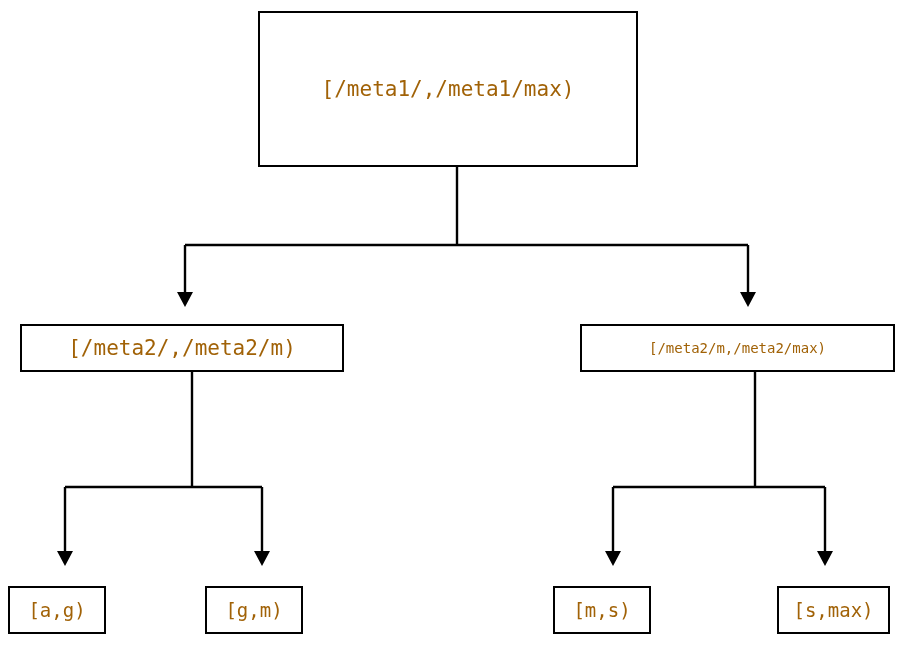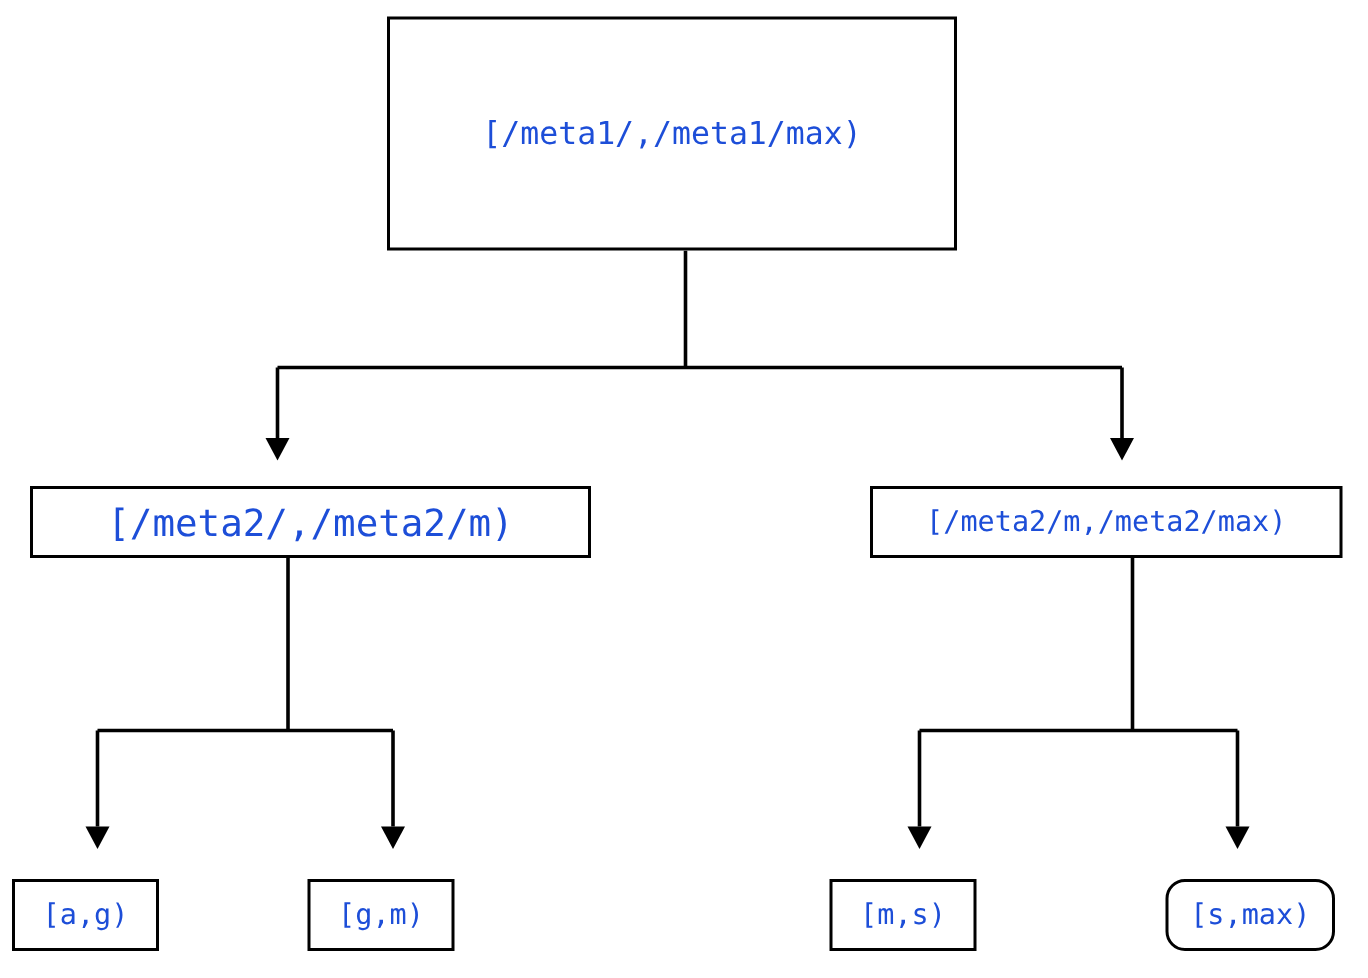--- a/index.html
+++ b/index.html
@@ -17,56 +17,56 @@
     font-family: "DejaVu Sans Mono", "Liberation Mono", monospace;
   }
   .node {
     position: absolute;
     box-sizing: border-box;
     border: 2px solid #000000;
     background: #ffffff;
     display: flex;
     align-items: center;
     justify-content: center;
-    color: #1d4ed8;
+    color: #a16207;
     white-space: pre;
     letter-spacing: 0px;
   }
   .node-root {
     left: 258px;
     top: 11px;
     width: 380px;
     height: 156px;
     font-size: 21px;
   }
   .node-mid-left {
     left: 20px;
     top: 324px;
-    width: 374px;
+    width: 324px;
     height: 48px;
-    font-size: 25px;
+    font-size: 21px;
     text-align: center;
   }
   .node-mid-right {
     left: 580px;
     top: 324px;
     width: 315px;
     height: 48px;
-    font-size: 19px;
+    font-size: 14px;
     justify-content: center;
   }
   .node-leaf {
     top: 586px;
     height: 48px;
     font-size: 19px;
   }
   .leaf-0 { left: 8px;   width: 98px; }
   .leaf-1 { left: 205px; width: 98px; }
   .leaf-2 { left: 553px; width: 98px; }
-  .leaf-3 { left: 777px; width: 113px; border-radius: 13px; }
+  .leaf-3 { left: 777px; width: 113px; }
 
   .edges {
     position: absolute;
     left: 0;
     top: 0;
     width: 912px;
     height: 652px;
     pointer-events: none;
   }
   .edges line {

